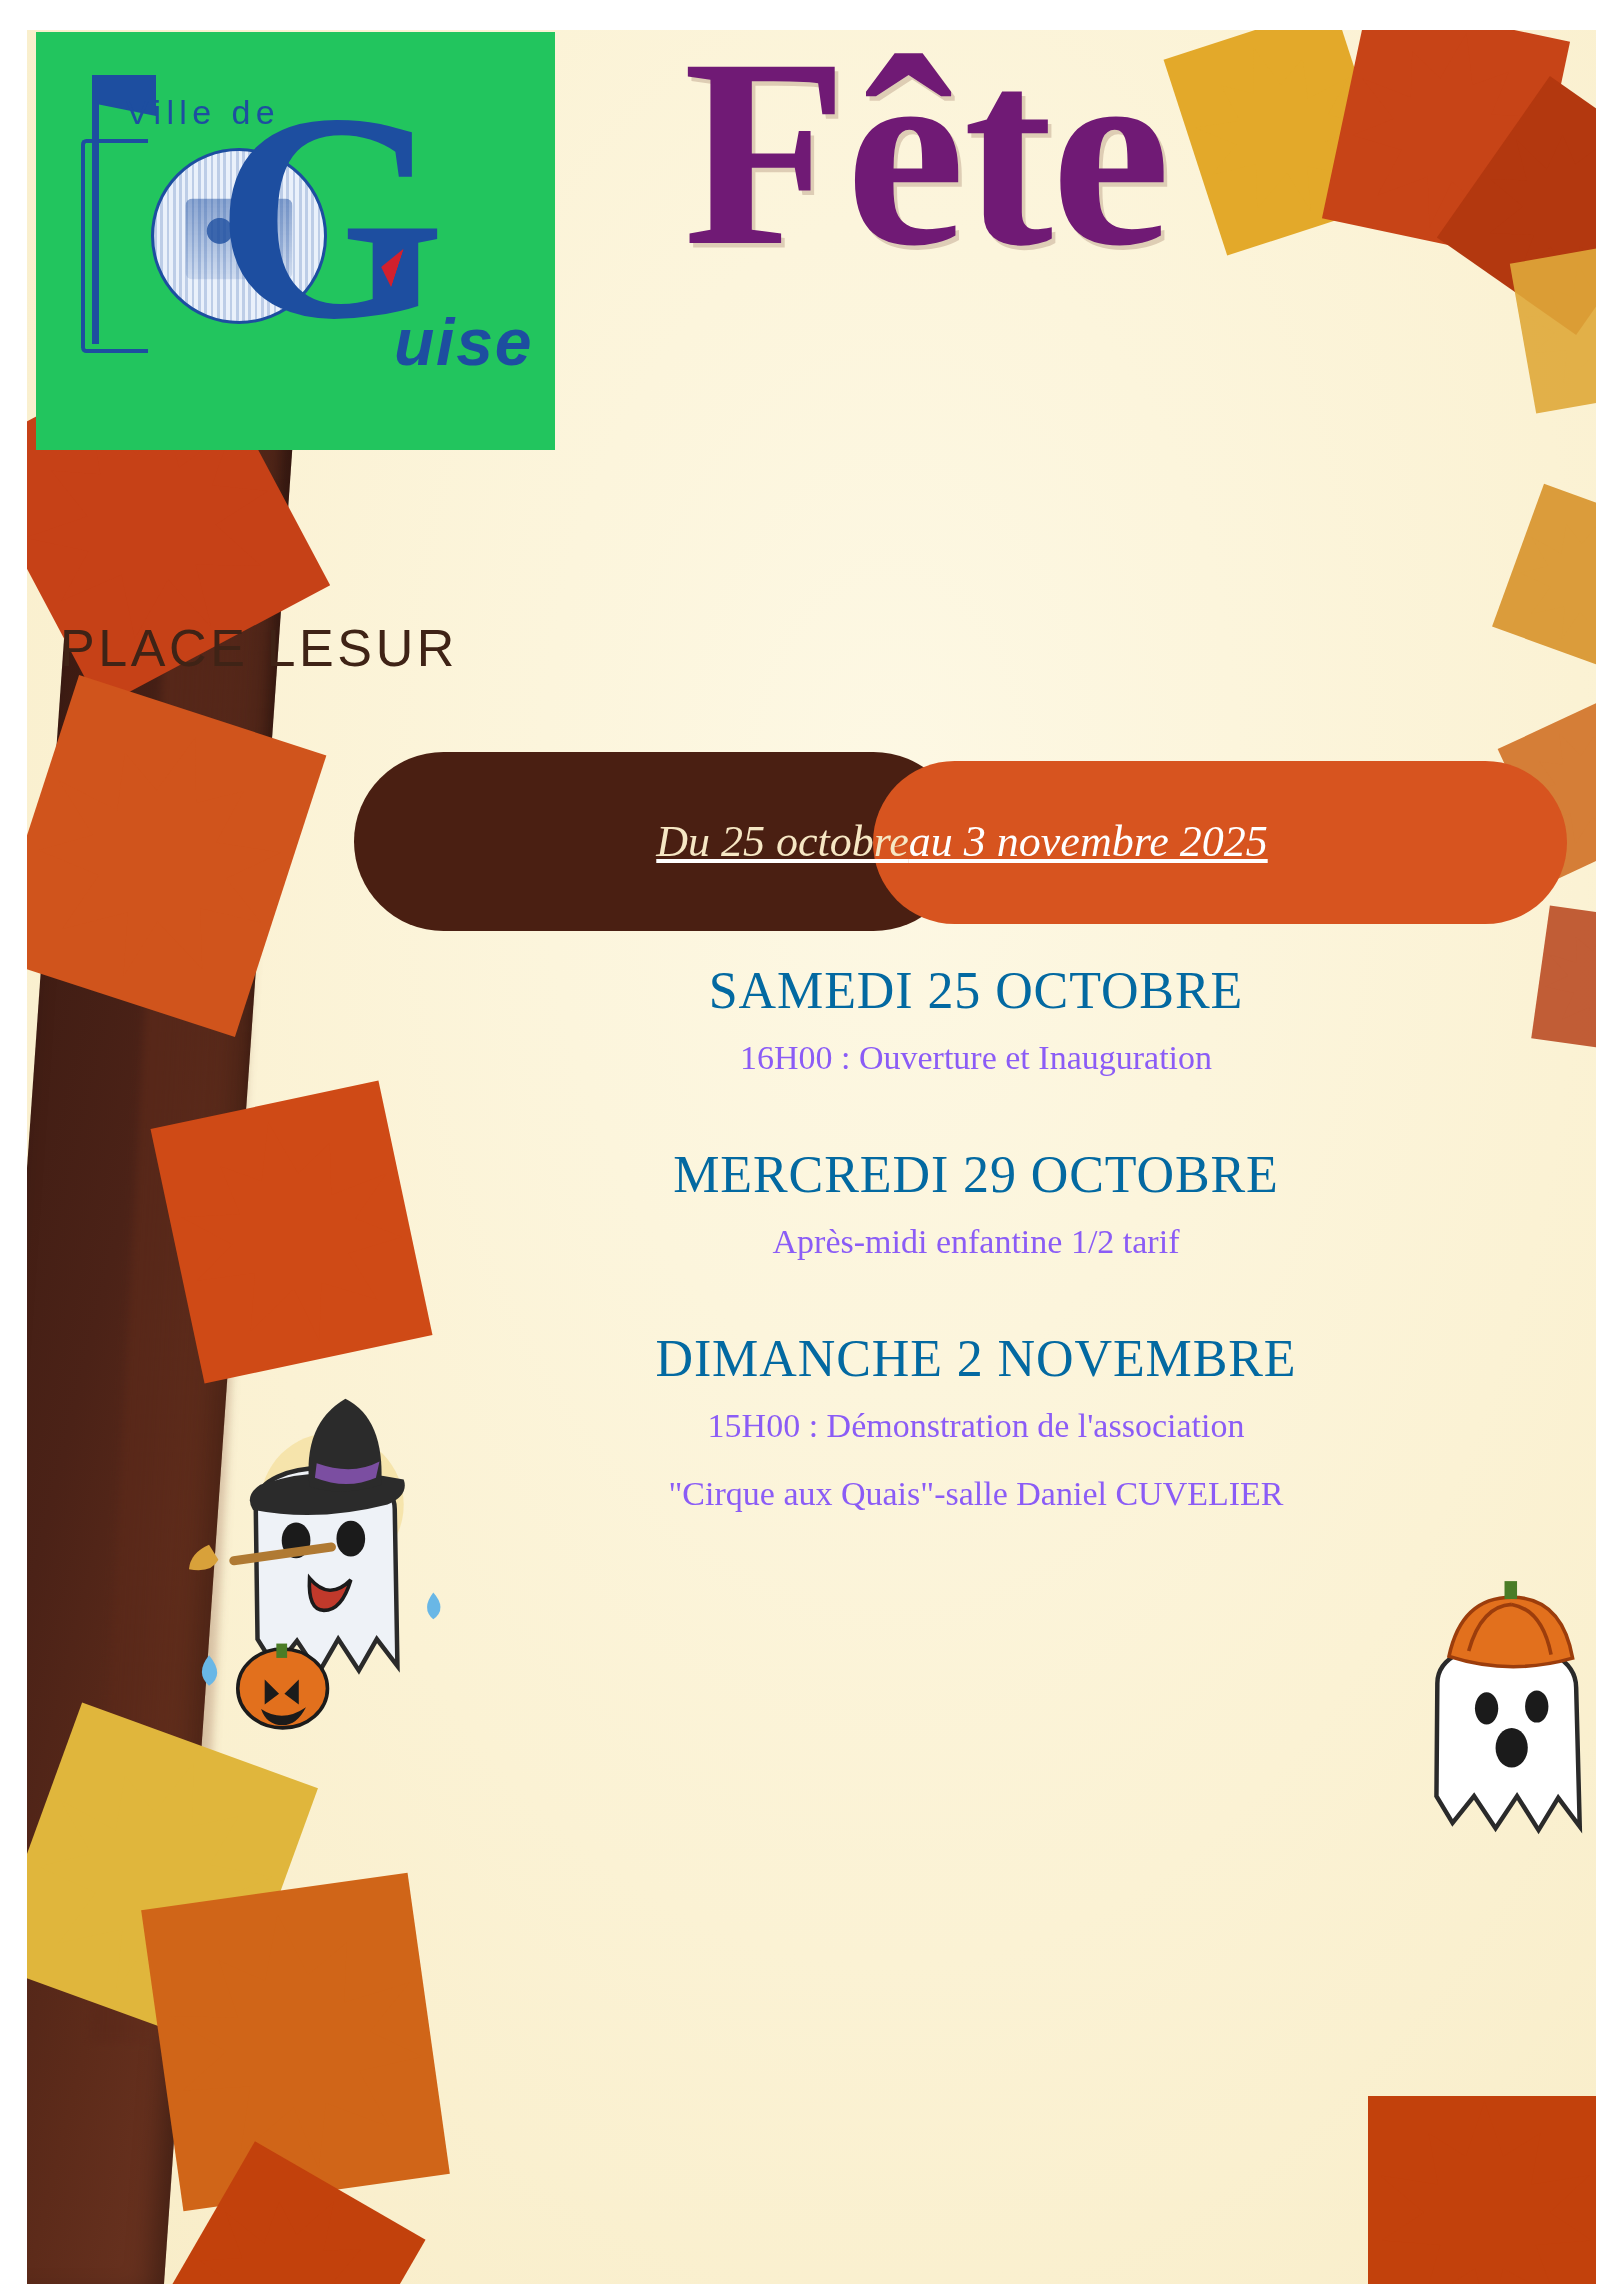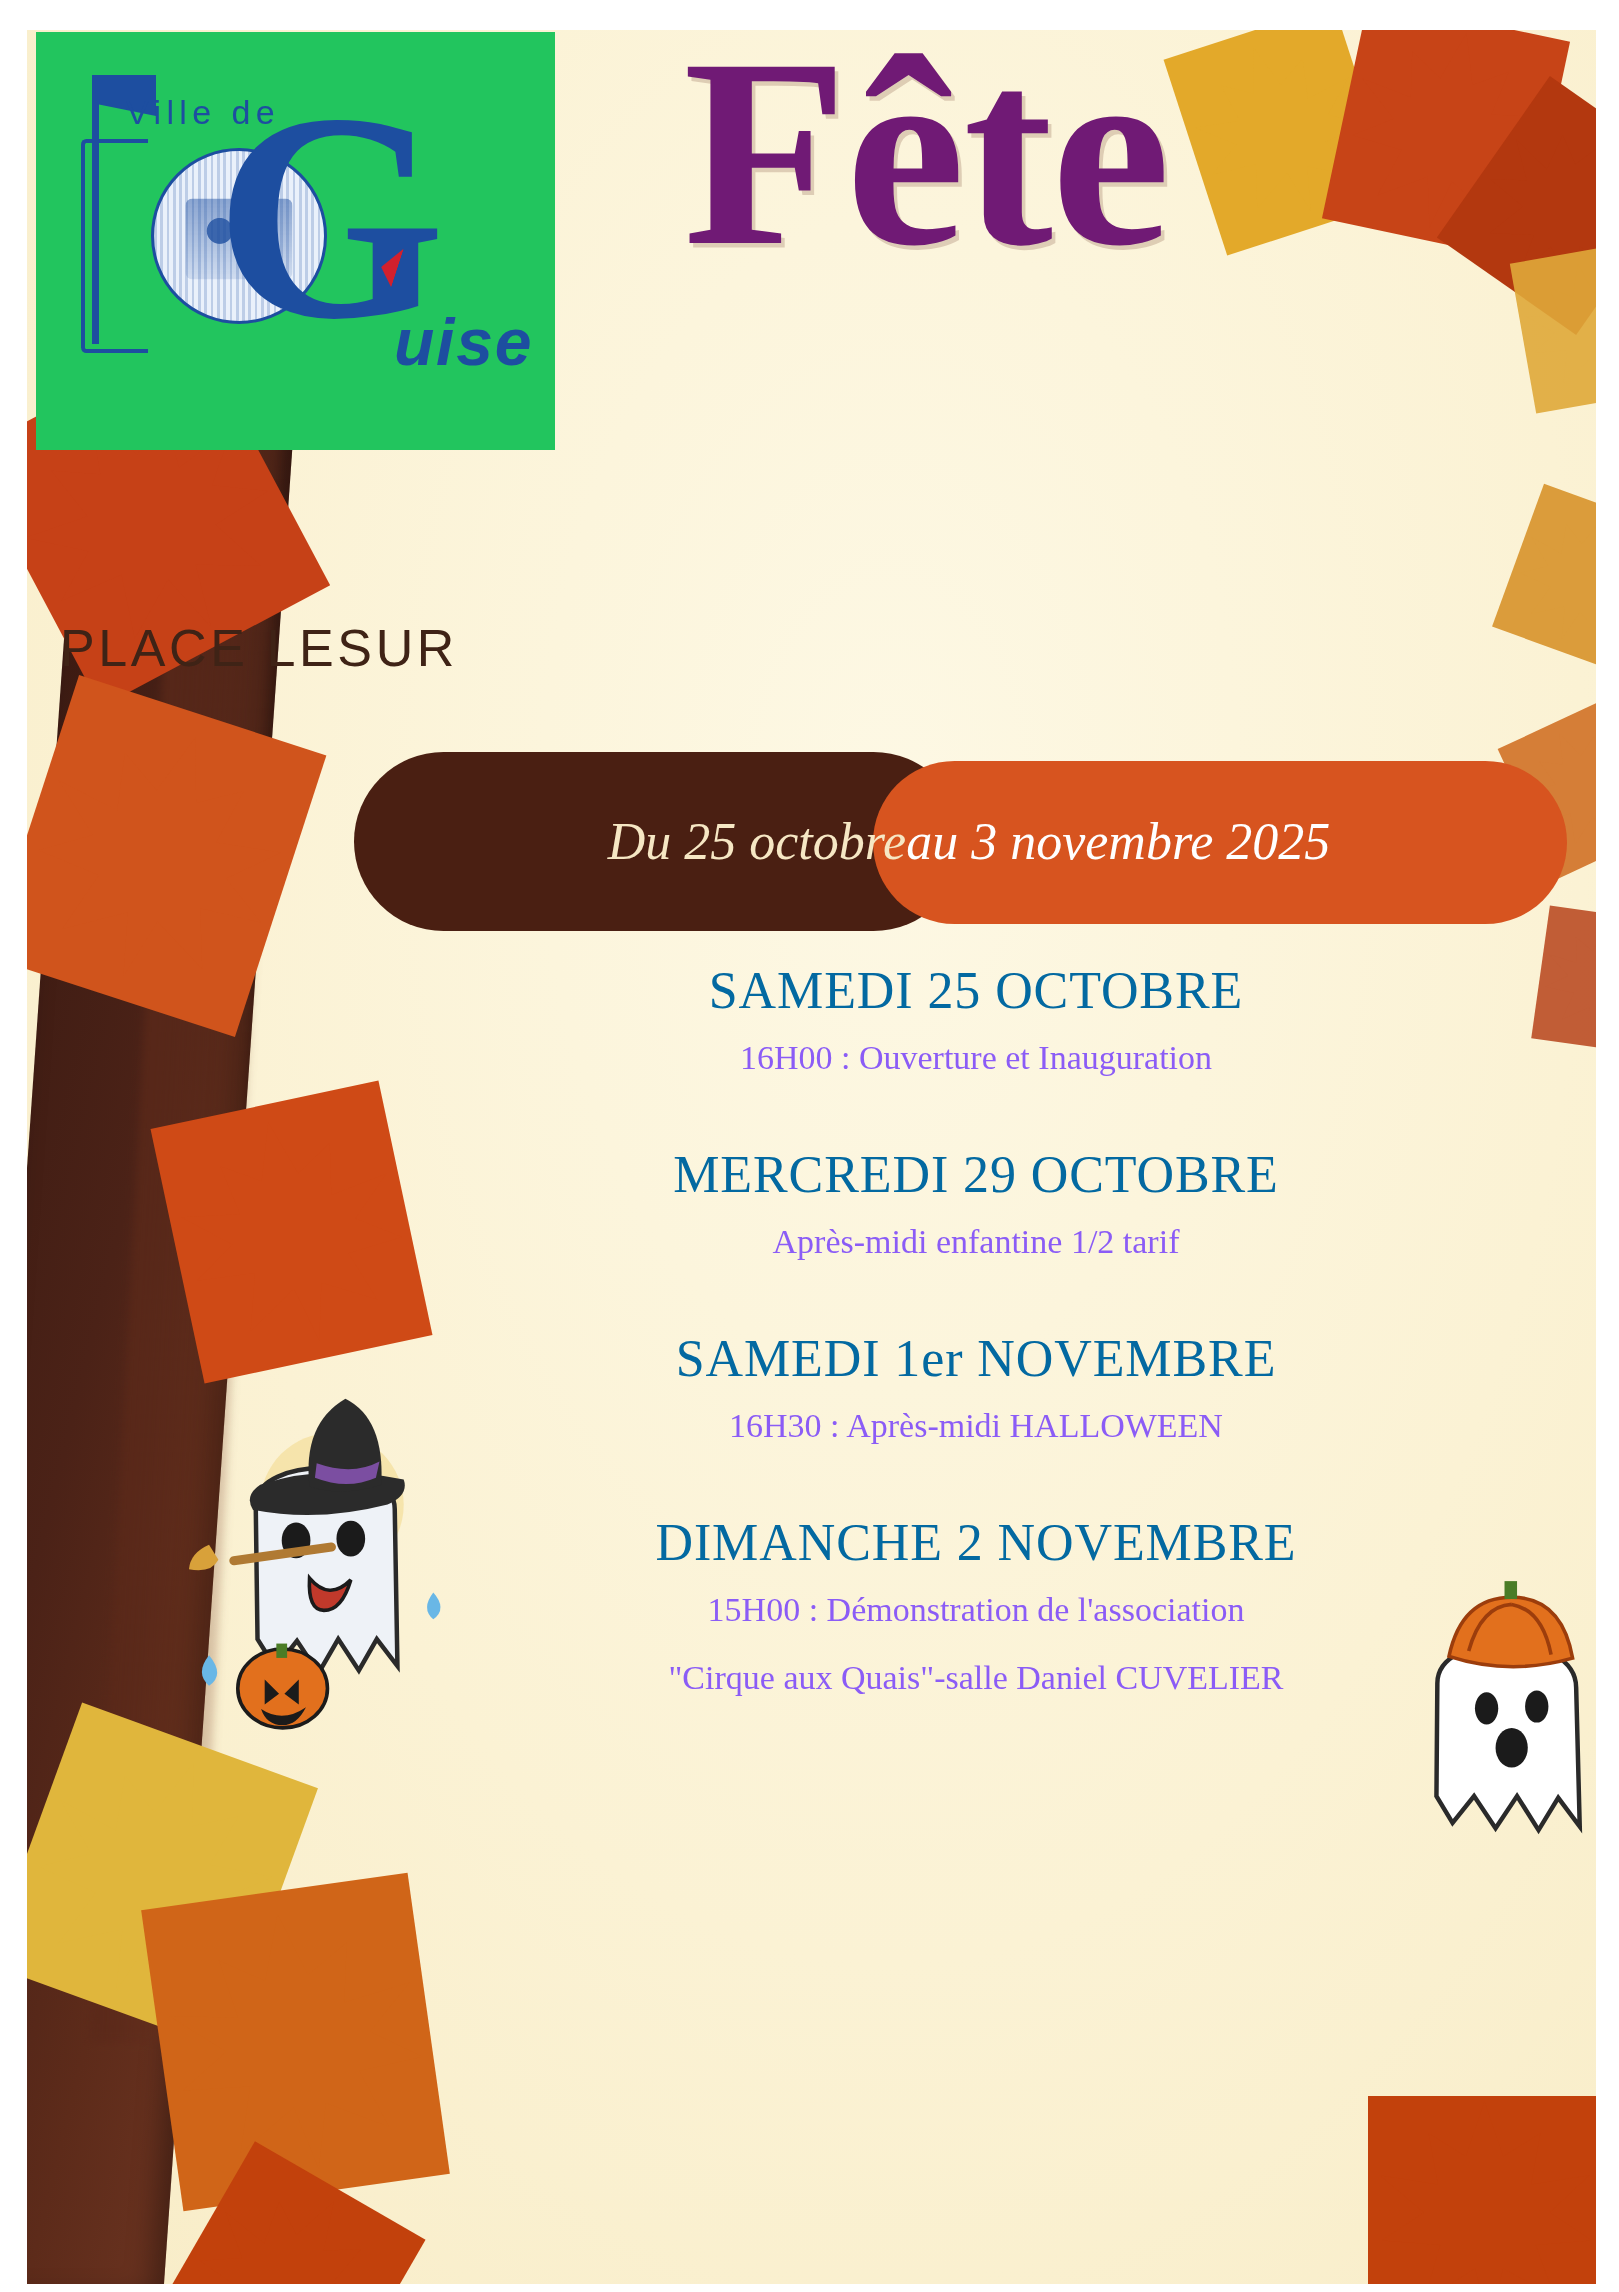--- a/index.html
+++ b/index.html
@@ -239,31 +239,32 @@
   }
   .pill-orange {
     position: absolute;
     left: 519px; top: 9px;
     width: 694px; height: 163px;
     background: #d7541f;
     border-radius: 90px;
   }
   .pill-text {
     position: absolute;
-    left: 8px; top: 0;
+    left: 1px; top: 0;
     width: 1214px; height: 179px;
     display: flex;
     align-items: center;
     justify-content: center;
     font-family: "Liberation Serif", serif;
     font-style: italic;
-    font-size: 52px;
+    font-size: 44px;
     color: #ffffff;
     letter-spacing: 0px;
     white-space: nowrap;
+    text-decoration: underline;
   }
   .pill-text .part-a { color: #f6e7c4; }
   .pill-text .part-b { color: #ffffff; }
 
   
   .program {
     position: absolute;
     left: 394px;
     top: 958px;
     width: 1164px;
@@ -417,24 +418,20 @@
       <div class="prog-day">SAMEDI 25 OCTOBRE</div>
       <div class="prog-line">16H00 : Ouverture et Inauguration</div>
     </div>
 
 
     <div class="prog-block">
       <div class="prog-day">MERCREDI 29 OCTOBRE</div>
       <div class="prog-line">Après-midi enfantine 1/2 tarif</div>
     </div>
 
-    <div class="prog-block">
-      <div class="prog-day">SAMEDI 1er NOVEMBRE</div>
-      <div class="prog-line">16H30 : Après-midi HALLOWEEN</div>
-    </div>
 
     <div class="prog-block">
       <div class="prog-day">DIMANCHE 2 NOVEMBRE</div>
       <div class="prog-line">15H00 : Démonstration de l'association</div>
       <div class="prog-line">"Cirque aux Quais"-salle Daniel CUVELIER</div>
     </div>
 
   </div>
 
   <div class="ghost-left">

